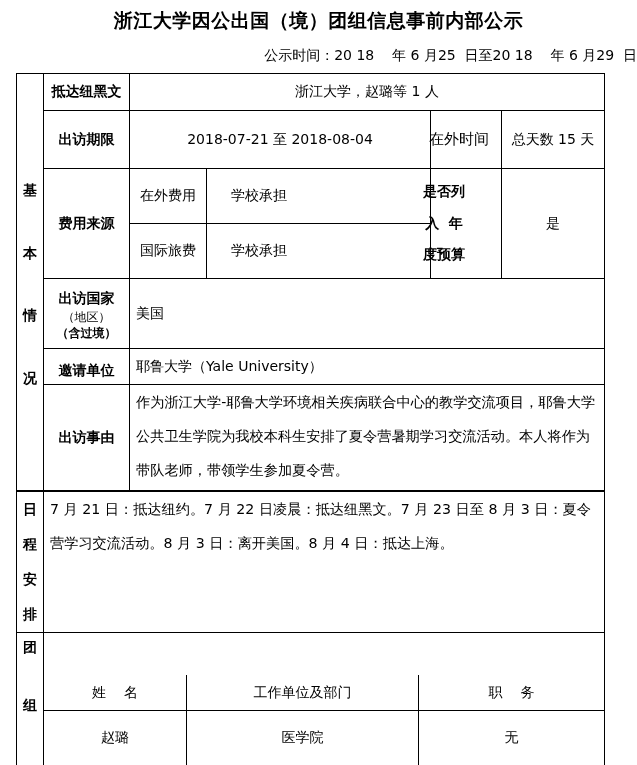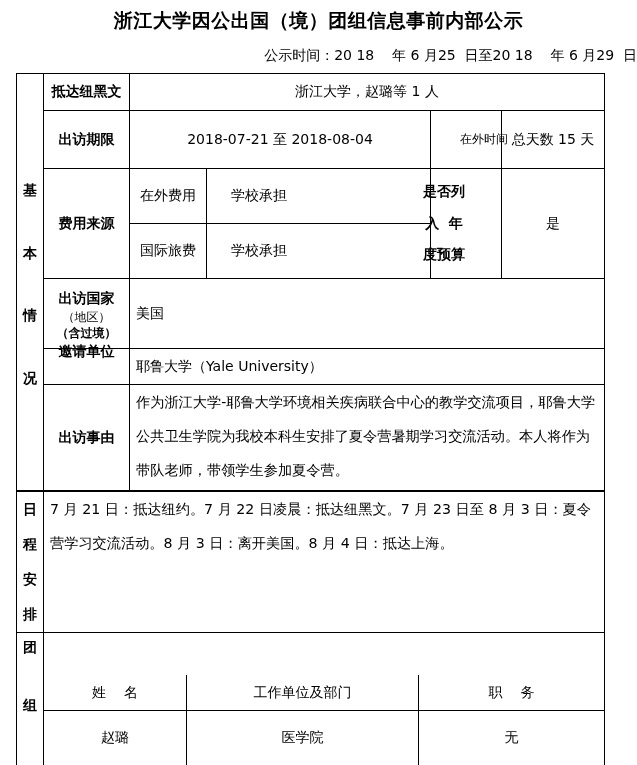--- a/index.html
+++ b/index.html
@@ -53,21 +53,21 @@
     <span>本</span>
     <span>情</span>
     <span>况</span>
   </div>
 
   <div class="cell lbl" style="left:44px;top:74px;width:85px;height:36px;">抵达纽黑文</div>
   <div class="cell" style="left:130px;top:74px;width:474px;height:36px;">浙江大学，赵璐等 1 人</div>
 
   <div class="cell lbl" style="left:44px;top:111px;width:85px;height:57px;">出访期限</div>
   <div class="cell" style="left:130px;top:111px;width:300px;height:57px;">2018-07-21 至 2018-08-04</div>
-  <div class="cell" style="left:449px;top:111px;width:70px;height:57px;font-size:12px;">在外时间</div>
+  <div class="cell" style="left:424px;top:111px;width:70px;height:57px;font-size:15px;">在外时间</div>
   <div class="cell" style="left:502px;top:111px;width:102px;height:57px;">总天数 15 天</div>
 
   <div class="cell lbl" style="left:44px;top:169px;width:85px;height:109px;">费用来源</div>
   <div class="cell" style="left:130px;top:169px;width:76px;height:54px;">在外费用</div>
   <div class="cell left" style="left:207px;top:169px;width:223px;height:54px;padding-left:24px;">学校承担</div>
   <div class="cell" style="left:130px;top:224px;width:76px;height:54px;font-family:Liberation Serif, serif;">国际旅费</div>
   <div class="cell left" style="left:207px;top:224px;width:223px;height:54px;padding-left:24px;">学校承担</div>
   <div class="cell lbl" style="left:409px;top:169px;width:70px;height:109px;flex-direction:column;justify-content:space-evenly;white-space:pre;">
     <span>是否列</span>
     <span>入  年</span>
@@ -75,21 +75,21 @@
   </div>
   <div class="cell" style="left:502px;top:169px;width:102px;height:109px;">是</div>
 
   <div class="cell lbl" style="left:44px;top:279px;width:85px;height:69px;flex-direction:column;">
     <span style="line-height:22px;">出访国家</span>
     <span class="small" style="font-weight:normal;">（地区）</span>
     <span class="small" style="font-weight:bold;">（含过境）</span>
   </div>
   <div class="cell left" style="left:130px;top:279px;width:474px;height:69px;">美国</div>
 
-  <div class="cell lbl" style="left:44px;top:334px;width:85px;height:35px;font-family:Liberation Serif, serif;">邀请单位</div>
+  <div class="cell lbl" style="left:44px;top:353px;width:85px;height:35px;font-family:Liberation Serif, serif;">邀请单位</div>
   <div class="cell left" style="left:130px;top:349px;width:474px;height:35px;">耶鲁大学（Yale University）</div>
 
   <div class="cell lbl" style="left:44px;top:385px;width:85px;height:105px;">出访事由</div>
   <div class="cell para" style="left:130px;top:385px;width:474px;height:105px;padding-top:0;">作为浙江大学-耶鲁大学环境相关疾病联合中心的教学交流项目，耶鲁大学公共卫生学院为我校本科生安排了夏令营暑期学习交流活动。本人将作为带队老师，带领学生参加夏令营。</div>
 
   <div class="cell vert" style="left:17px;top:492px;width:26px;height:140px;">
     <span>日</span>
     <span>程</span>
     <span>安</span>
     <span>排</span>

